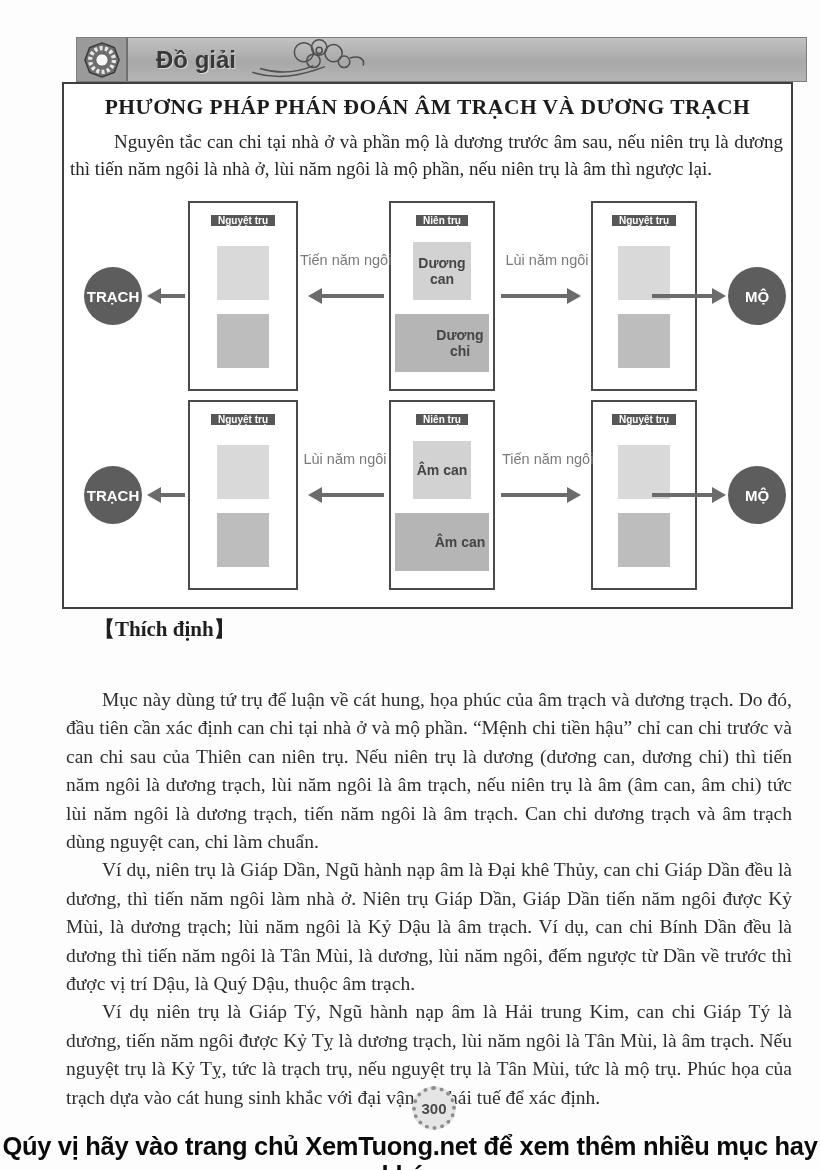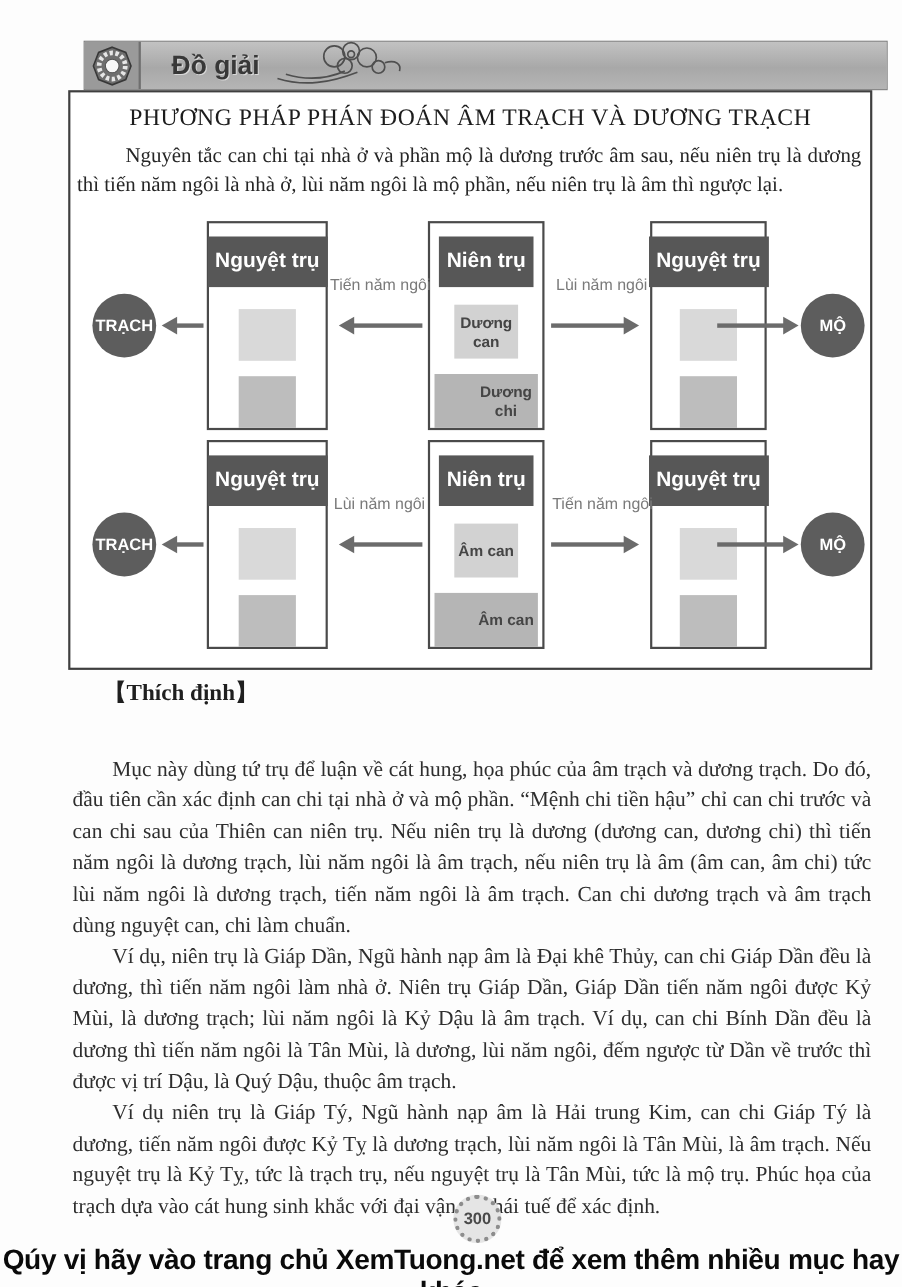--- a/index.html
+++ b/index.html
@@ -12,34 +12,34 @@
            border:1px solid #7e7e7e;box-sizing:border-box;display:flex;align-items:center;}
   .hdr-icon{width:49px;height:43px;background:#9a9a9a;border-right:2px solid #6f6f6f;
             display:flex;align-items:center;justify-content:center;flex:0 0 auto;}
   .hdr-label{margin-left:28px;font-family:"Liberation Sans",sans-serif;font-weight:bold;
              font-size:24px;color:#383838;text-shadow:1px 1px 0 #d8d8d8;}
   .hdr-cloud{margin-left:14px;}
 
   
   .frame{position:absolute;left:62px;top:82px;width:731px;height:527px;
          border:2px solid #3f3f3f;box-sizing:border-box;background:#fff;}
-  .doc-title{margin-top:11px;text-align:center;font-size:21.5px;font-weight:400;
+  .doc-title{margin-top:11px;text-align:center;font-size:21.5px;font-weight:700;
              letter-spacing:.5px;color:#1c1c1c;}
   .intro{margin:8px 8px 0 6px;font-size:19px;line-height:27px;text-align:justify;
          text-indent:44px;color:#262626;}
 
   
   .node-circle{position:absolute;width:58px;height:58px;border-radius:50%;background:#5d5d5d;
                color:#fff;display:flex;align-items:center;justify-content:center;
                font-family:"Liberation Sans",sans-serif;font-weight:bold;font-size:15px;}
   .pillar-box{position:absolute;width:110px;height:190px;border:2px solid #4a4a4a;
               box-sizing:border-box;background:#fff;display:flex;flex-direction:column;
               align-items:center;}
-  .pillar-header{margin-top:12px;background:#575757;color:#fff;padding:12px 7px;
-                 font-family:"Liberation Sans",sans-serif;font-weight:bold;font-size:19px;
+  .pillar-header{margin-top:12px;background:#575757;color:#fff;padding:0 7px;
+                 font-family:"Liberation Sans",sans-serif;font-weight:bold;font-size:10px;
                  white-space:nowrap;}
   .sq{width:52px;height:54px;}
   .sq.light{background:#d9d9d9;margin-top:20px;}
   .sq.dark{background:#bdbdbd;margin-top:14px;}
   .cell{width:58px;height:58px;display:flex;align-items:center;justify-content:center;
         text-align:center;font-family:"Liberation Sans",sans-serif;font-weight:bold;
         font-size:14px;line-height:1.15;color:#454545;}
   .cell.light{background:#d2d2d2;margin-top:16px;}
   .cell.dark{background:#b5b5b5;margin-top:14px;padding-left:36px;}
 

